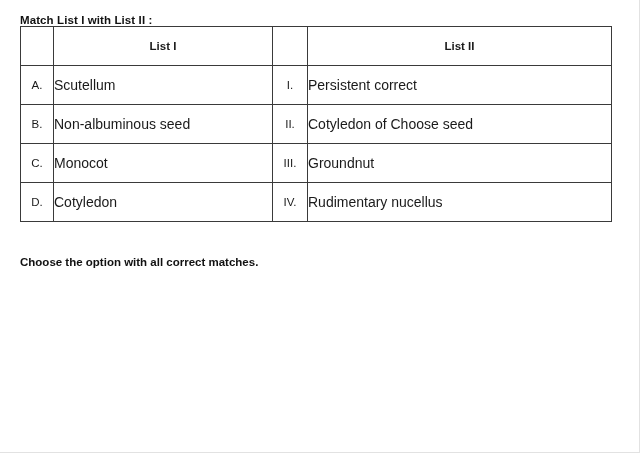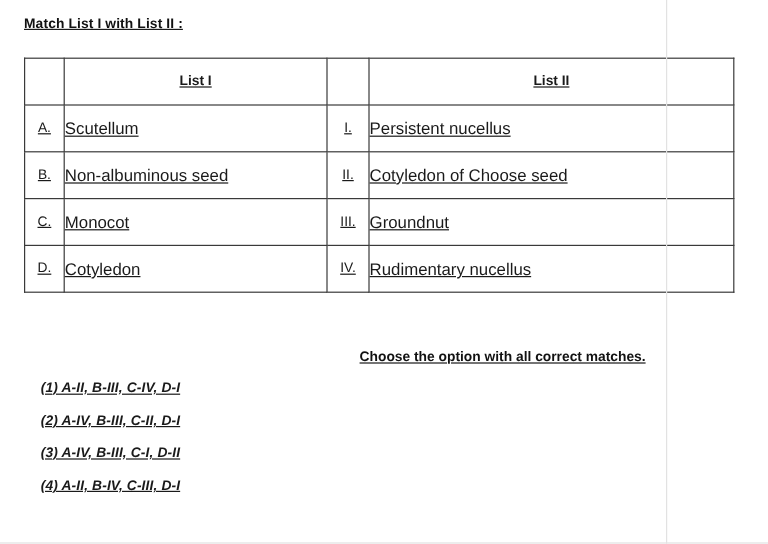--- a/index.html
+++ b/index.html
@@ -9,36 +9,34 @@
   }
   body {
     width: 640px;
     height: 453px;
     font-family: "Liberation Sans", sans-serif;
     color: #1a1a1a;
     position: relative;
     overflow: hidden;
   }
   .page {
-    width: 556px;
+    width: 640px;
     height: 453px;
     box-sizing: border-box;
     padding: 14px 18px 0 18px;
     position: relative;
-    text-decoration: underline;
   }
   .prompt {
     font-size: 11.5px;
     font-weight: bold;
     color: #111;
     margin: 0 0 0 2px;
     letter-spacing: 0.1px;
   }
   .table-wrap {
-    margin-top: 22px;
     margin-left: 2px;
     width: 592px;
     border-radius: 20px;
   }
   table.match {
     border-collapse: collapse;
     width: 592px;
     table-layout: fixed;
   }
   table.match td, table.match th {
@@ -66,26 +64,25 @@
   .hdr-blank {
     height: 38px;
   }
   .hdr-title {
     text-align: center;
     font-size: 11.5px;
     font-weight: bold;
     height: 38px;
   }
   .choose {
-    margin-top: 48px;
+    margin-top: 34px;
     margin-left: 2px;
     font-size: 11.5px;
     font-weight: bold;
     color: #111;
-    text-align: right;
   }
   .options {
     margin-top: 14px;
     margin-left: 16px;
   }
   .option {
     font-size: 11.5px;
     font-style: italic;
     font-weight: bold;
     color: #1a1a1a;
@@ -124,21 +121,21 @@
           <th class="hdr-title" style="width:218px">List I</th>
           <th class="c-key2 hdr-blank"></th>
           <th class="hdr-title">List II</th>
         </tr>
       </thead>
       <tbody>
         <tr>
           <td class="c-key">A.</td>
           <td class="c-val">Scutellum</td>
           <td class="c-key2">I.</td>
-          <td class="c-val">Persistent nucellus</td>
+          <td class="c-val">Persistent correct</td>
         </tr>
         <tr>
           <td class="c-key">B.</td>
           <td class="c-val">Non-albuminous seed</td>
           <td class="c-key2">II.</td>
           <td class="c-val">Cotyledon of Choose seed</td>
         </tr>
         <tr>
           <td class="c-key">C.</td>
           <td class="c-val">Monocot</td>
@@ -150,22 +147,16 @@
           <td class="c-val">Cotyledon</td>
           <td class="c-key2">IV.</td>
           <td class="c-val">Rudimentary nucellus</td>
         </tr>
       </tbody>
     </table>
   </div>
 
   <div class="choose">Choose the option with all correct matches.</div>
 
-  <div class="options">
-    <div class="option">(1) A-II, B-III, C-IV, D-I</div>
-    <div class="option">(2) A-IV, B-III, C-II, D-I</div>
-    <div class="option">(3) A-IV, B-III, C-I, D-II</div>
-    <div class="option">(4) A-II, B-IV, C-III, D-I</div>
-  </div>
 
   <div class="right-edge"></div>
   <div class="bottom-edge"></div>
 </div>
 
 </body></html>

